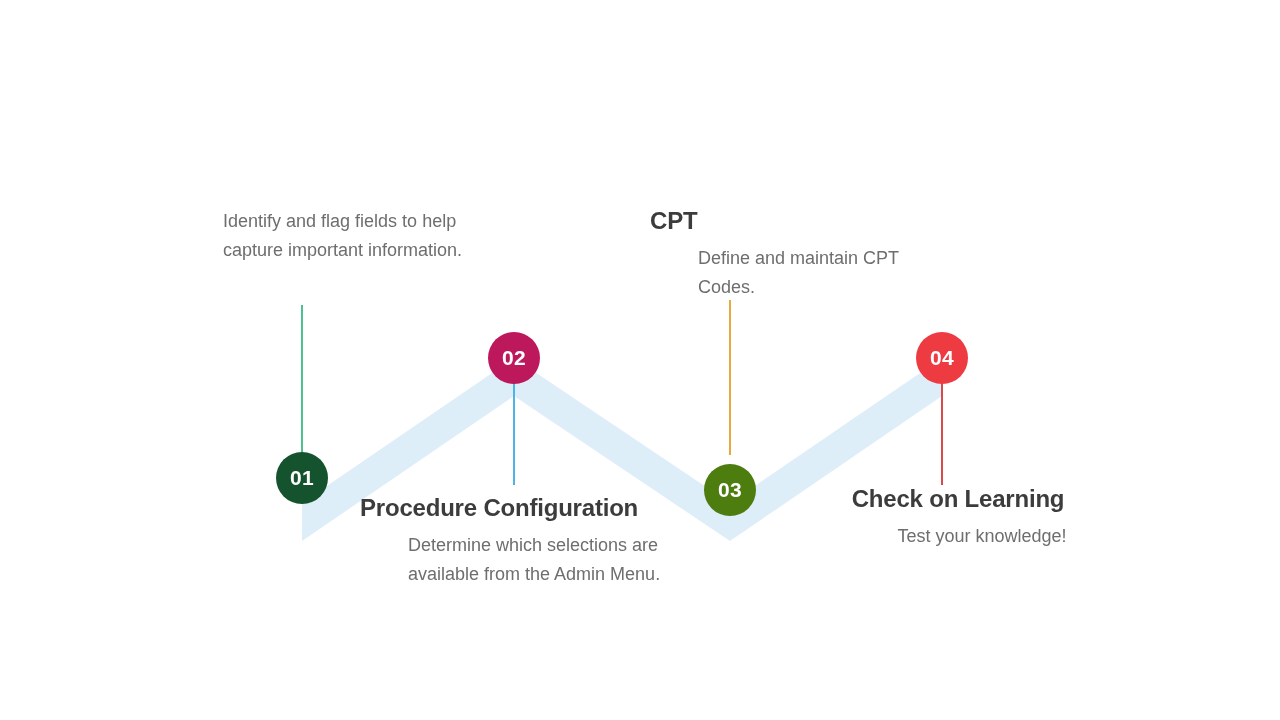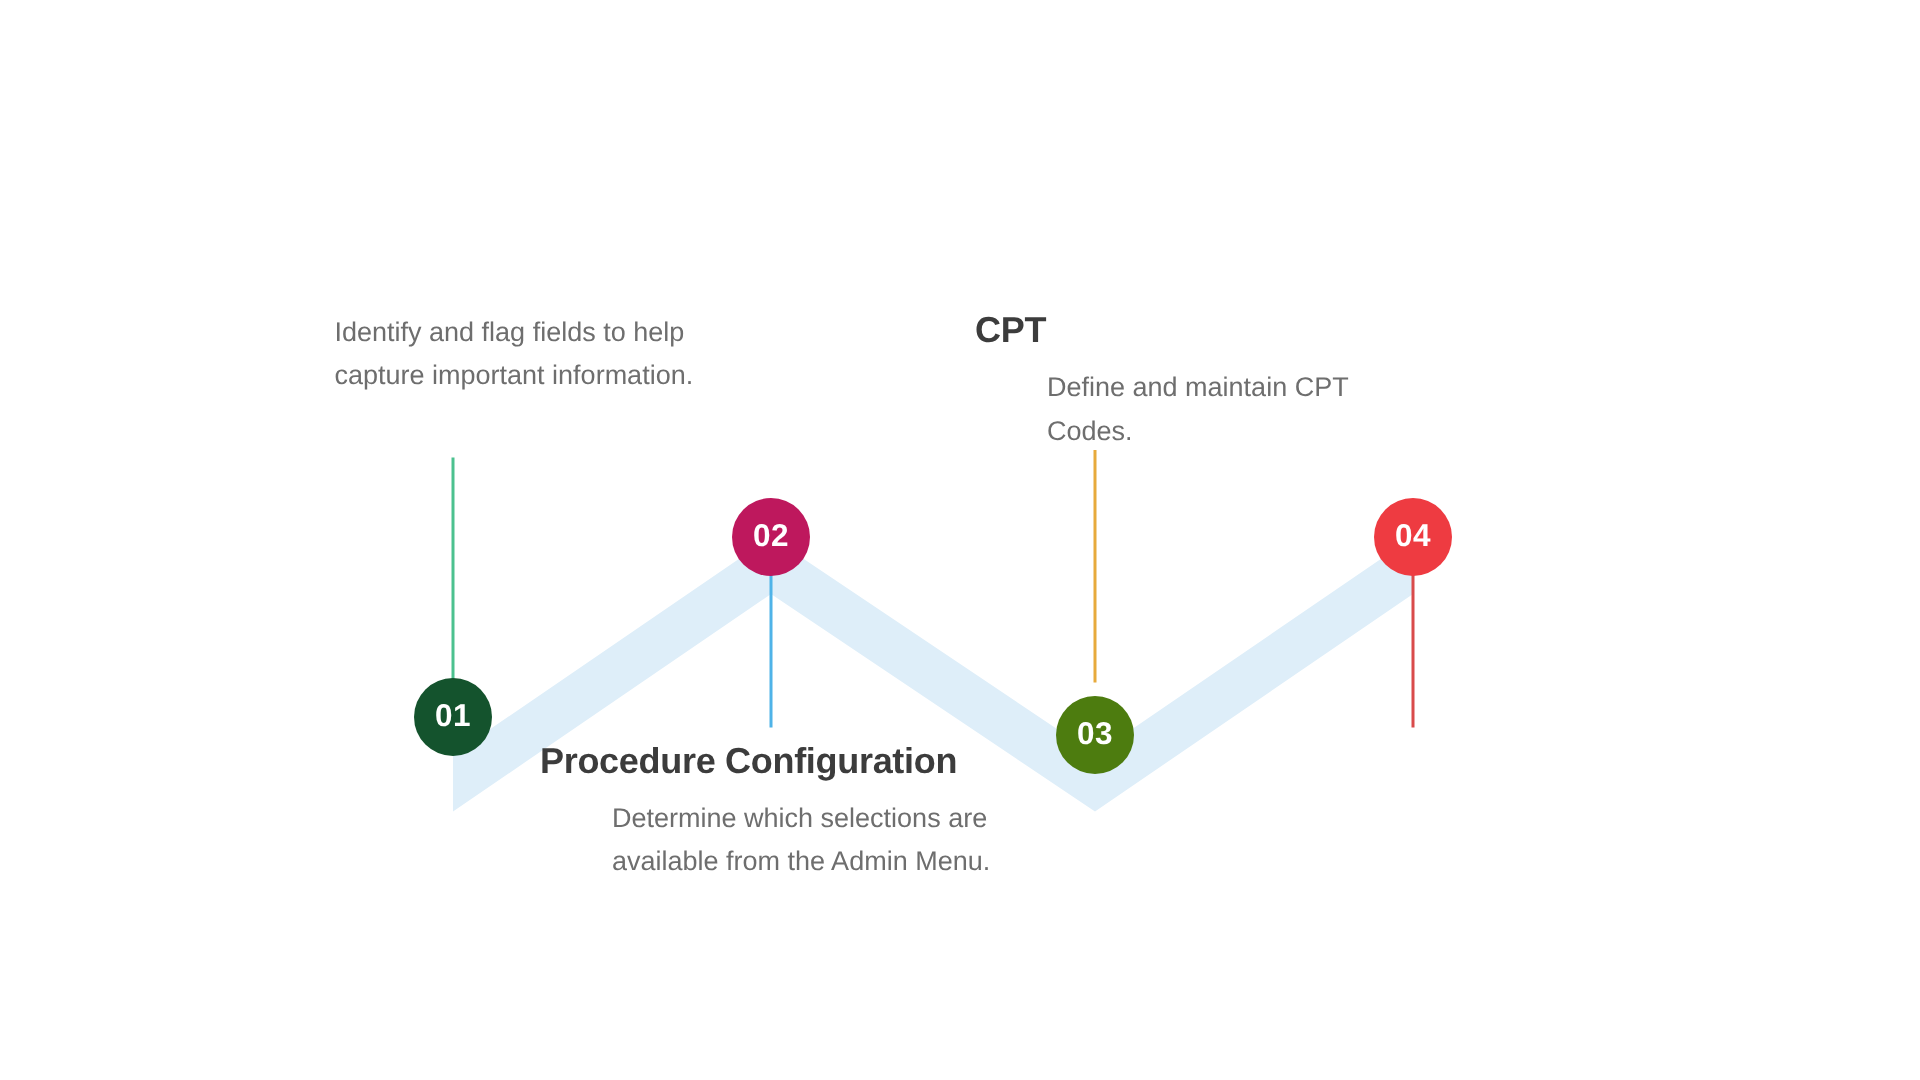--- a/index.html
+++ b/index.html
@@ -105,14 +105,18 @@
   <div class="blk" id="blk-3">
     <h3>CPT</h3>
     <p>Define and maintain CPT Codes.</p>
   </div>
 
   <div class="blk" id="blk-2">
     <h3>Procedure Configuration</h3>
     <p>Determine which selections are available from the Admin Menu.</p>
   </div>
 
+  <div class="blk center" id="blk-4">
+    <h3>Check on Learning</h3>
+    <p>Test your knowledge!</p>
+  </div>
 
 </div>
 
 </body></html>

